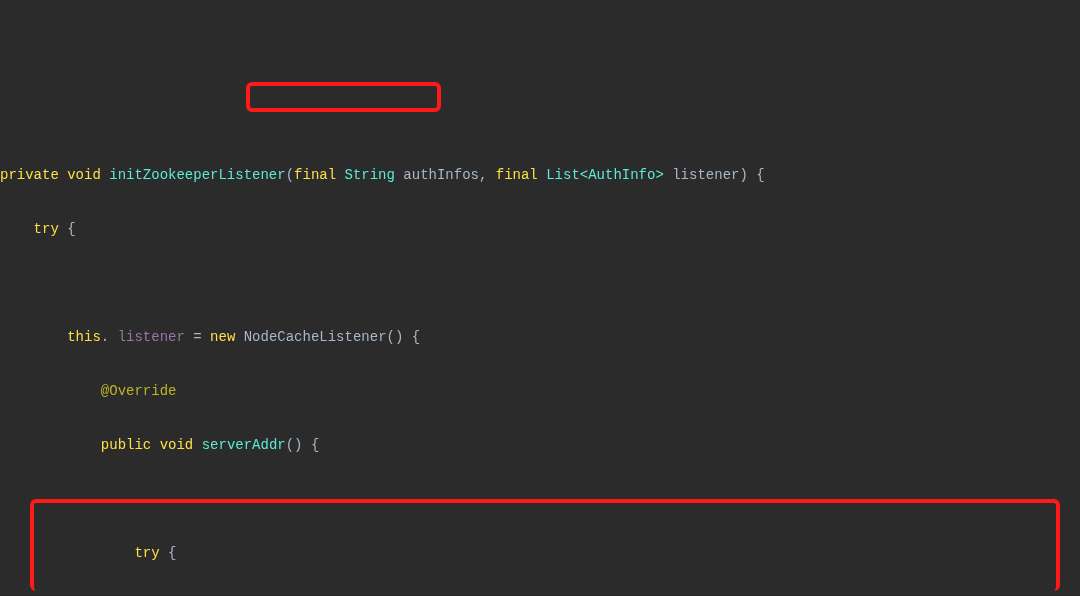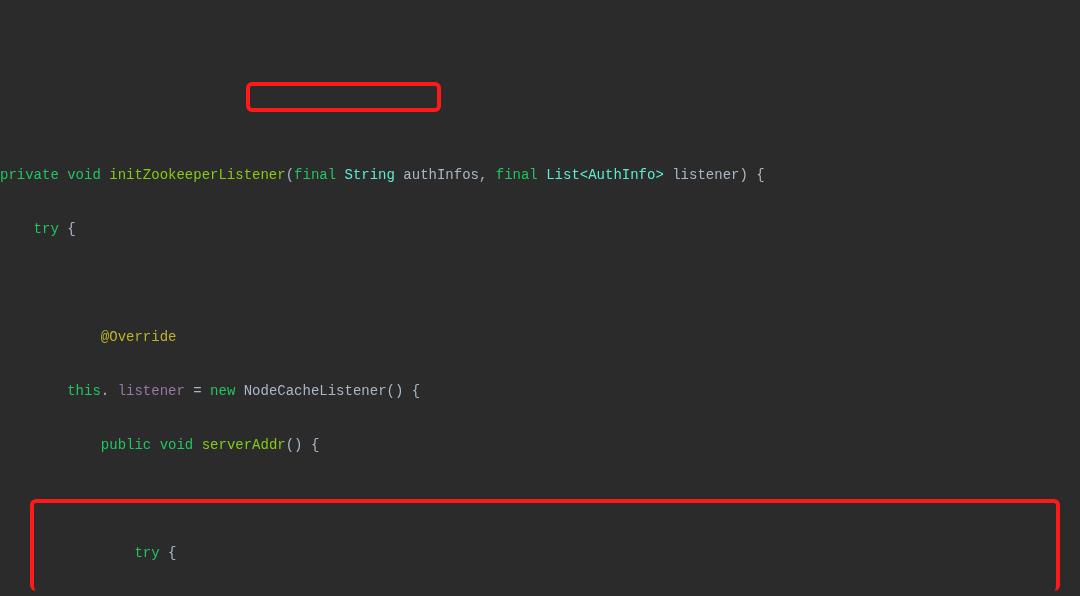--- a/index.html
+++ b/index.html
@@ -13,23 +13,23 @@
     overflow: hidden;
     width: 1080px;
     height: 596px;
     position: relative;
   }
   .code {
     padding: 0;
     position: relative;
   }
   
-  .kw   { color: #22c55e; }        
+  .kw   { color: #fde047; }        
   .type { color: #5eead4; }        
-  .method-decl { color: #84cc16; } 
+  .method-decl { color: #5eead4; } 
   .field { color: #9876aa; }        
   .ann  { color: #bbb529; } 
   .paren { color: #a9b7c6; }
 
   .line { display:block; position: relative; height:27px; }
 
   
   .redbox {
     position: absolute;
     border: 4px solid #ff1a1a;
@@ -42,22 +42,22 @@
 </head>
 <body>
 
 
 
 <div class="code">
 
 <span class="line"><span class="kw">private</span> <span class="kw">void</span> <span class="method-decl">initZookeeperListener</span><span class="paren">(</span><span class="kw">final</span> <span class="type">String</span> <span>authInfos</span><span>, </span><span class="kw">final</span> <span class="type">List&lt;AuthInfo&gt;</span> <span>listener</span><span class="paren">) {</span></span>
 <span class="line">    <span class="kw">try</span><span class="paren"> {</span></span>
 <span class="line"></span>
+<span class="line">        <span class="kw">this</span><span>. </span><span class="field">listener</span><span> = </span><span class="kw">new</span><span> </span><span>NodeCacheListener</span><span class="paren">()</span><span class="paren"> {</span></span>
 <span class="line">            <span class="ann">@Override</span></span>
-<span class="line">        <span class="kw">this</span><span>. </span><span class="field">listener</span><span> = </span><span class="kw">new</span><span> </span><span>NodeCacheListener</span><span class="paren">()</span><span class="paren"> {</span></span>
 <span class="line">            <span class="kw">public</span> <span class="kw">void</span> <span class="method-decl">serverAddr</span><span class="paren">()</span><span class="paren"> {</span></span>
 <span class="line"></span>
 <span class="line">                <span class="kw">try</span><span class="paren"> {</span></span>
 <span class="line">                     </span>
 
 
 
 
 
 

